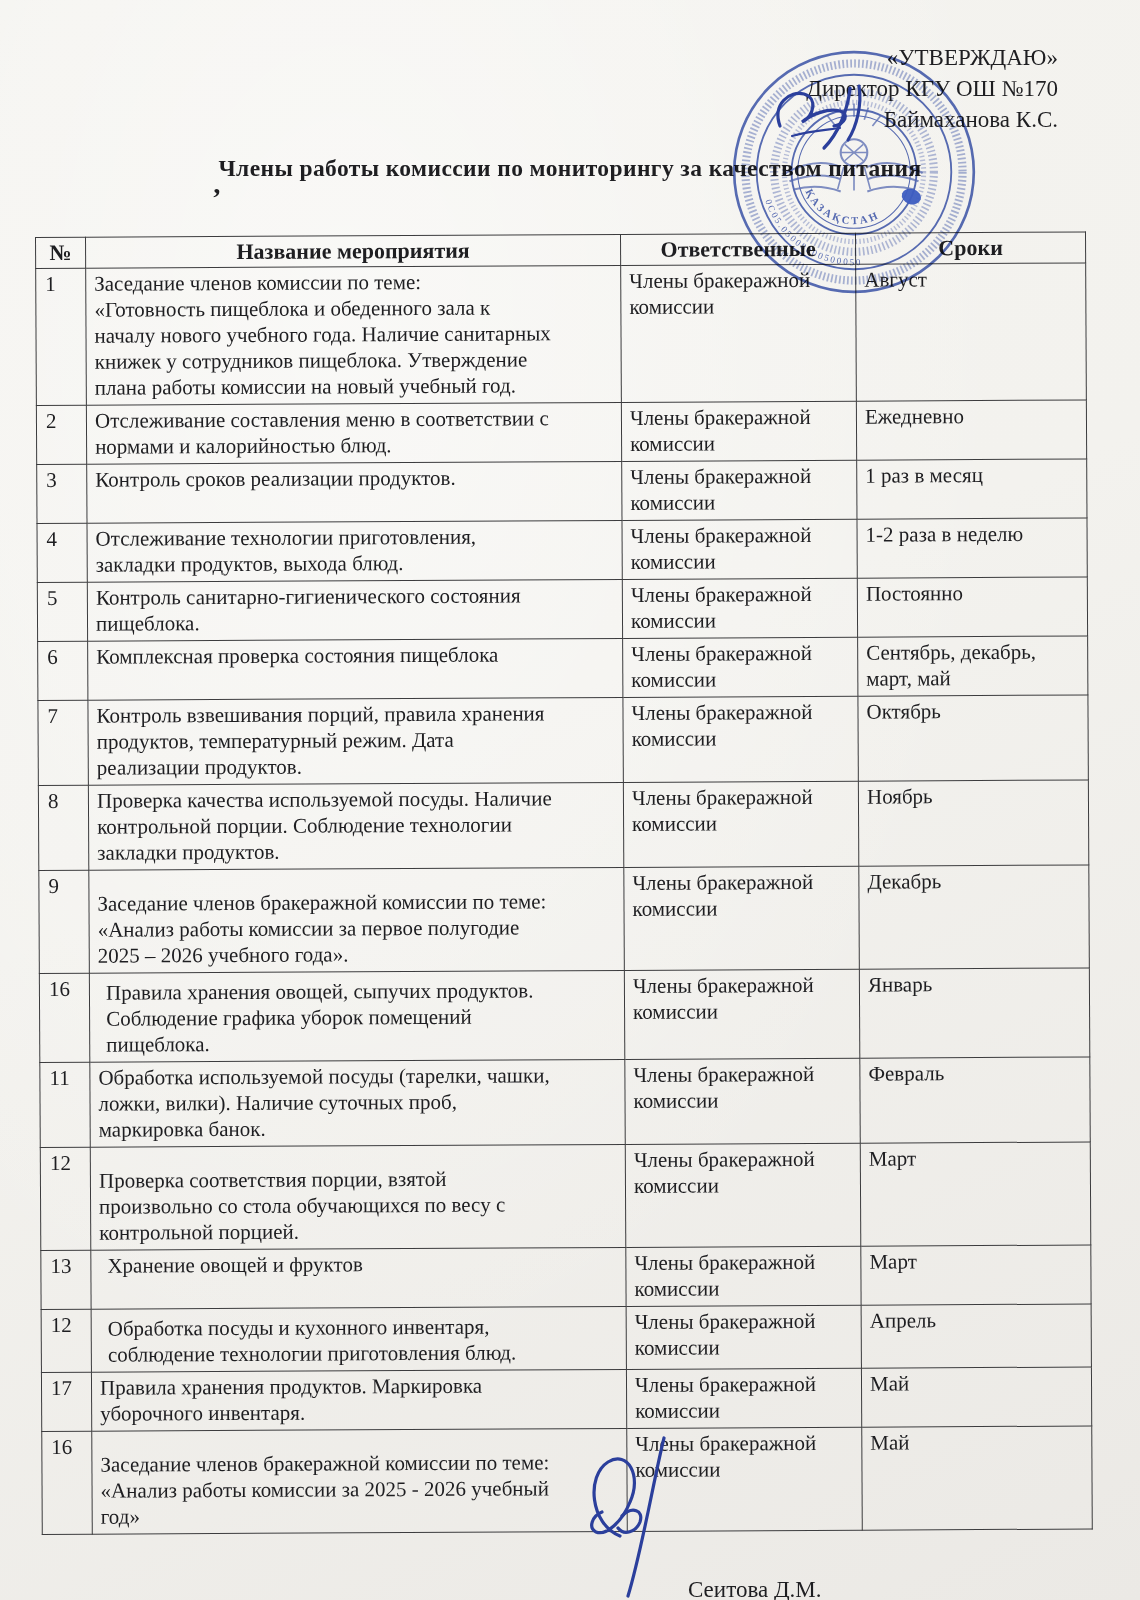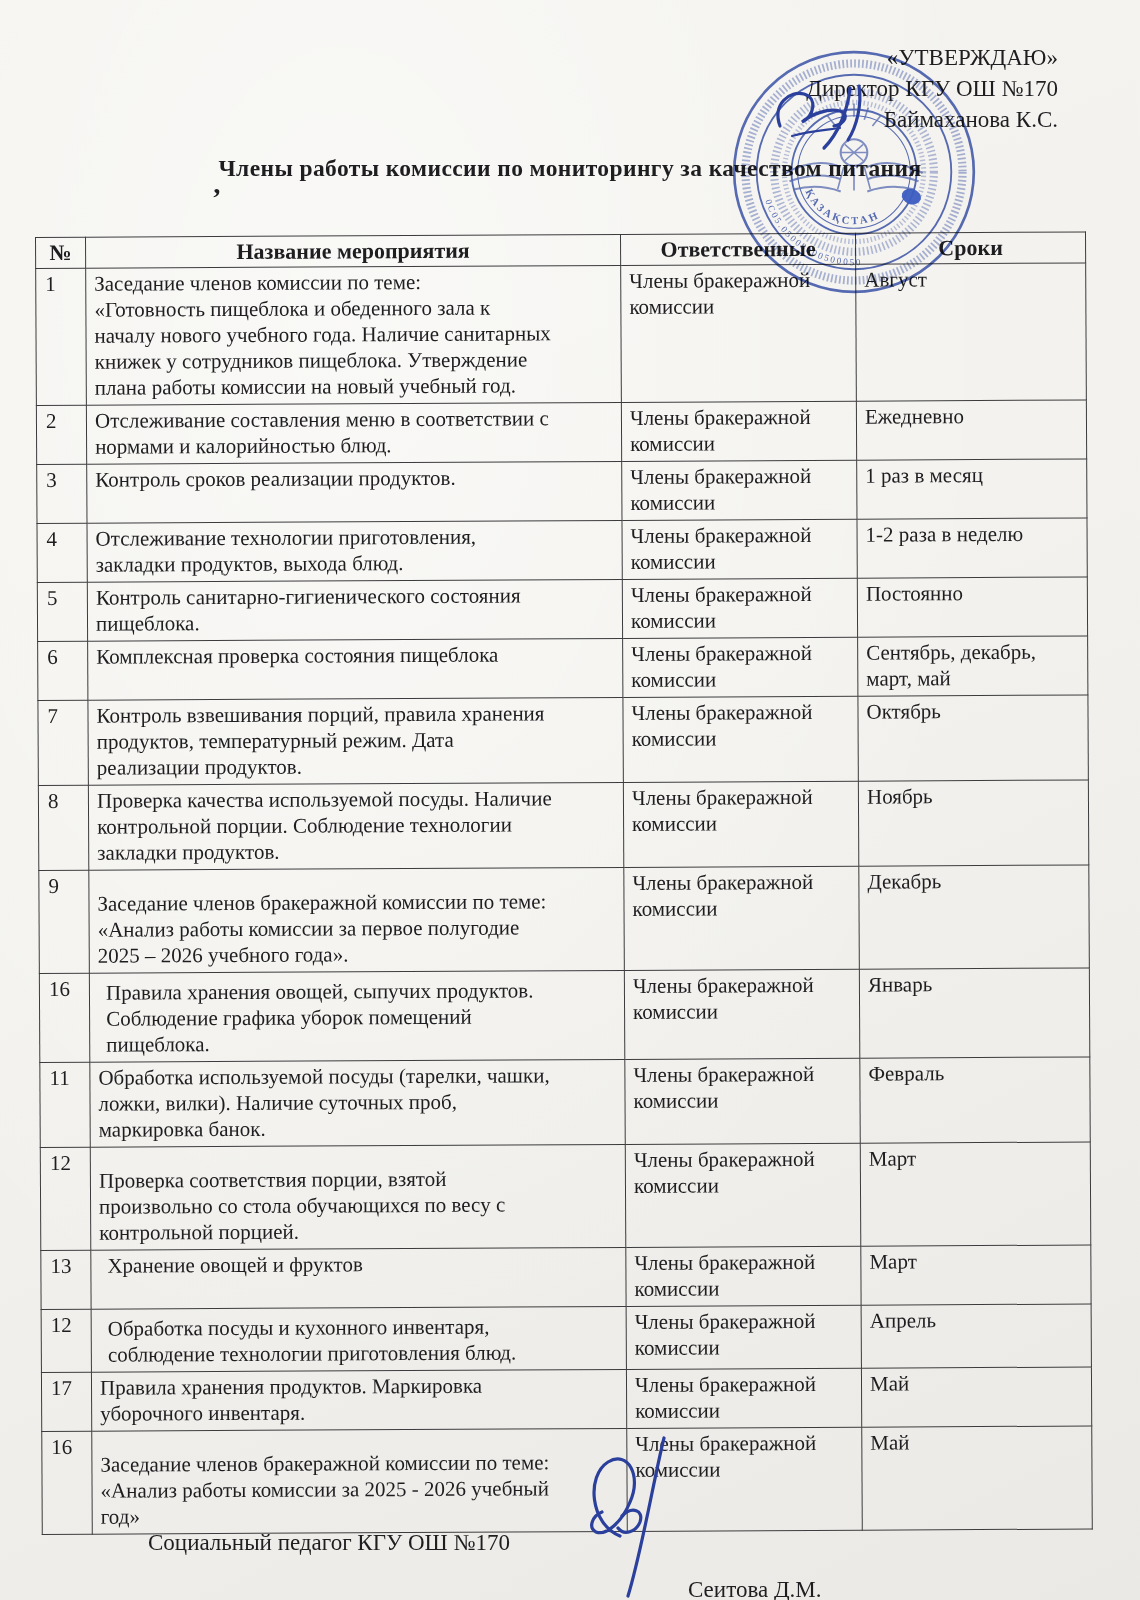--- a/index.html
+++ b/index.html
@@ -244,21 +244,20 @@
 «Анализ работы комиссии за 2025 - 2026 учебный
 год»</td>
             <td class="responsible">Члены бракеражной
 комиссии</td>
             <td class="period">Май</td>
           </tr>
         </tbody>
     </table>
   </div>
 
-  <div class="footer-left">Социальный педагог КГУ ОШ №170</div>
   <svg class="sig-pedagog" viewBox="0 0 135 168">
     <g fill="none" stroke="#2b3f9c" stroke-width="3.2" stroke-linecap="round">
       <path d="M64,104 C34,92 30,44 52,30 C72,18 86,44 74,70 C66,90 50,104 40,100 C32,96 36,84 46,80"></path>
       <path d="M108,6 C98,46 86,118 72,164"></path>
       <path d="M66,84 C76,74 88,78 84,90 C80,100 68,104 62,96"></path>
     </g>
   </svg>
   <div class="footer-right">Сеитова Д.М.</div>
 
 </div>

